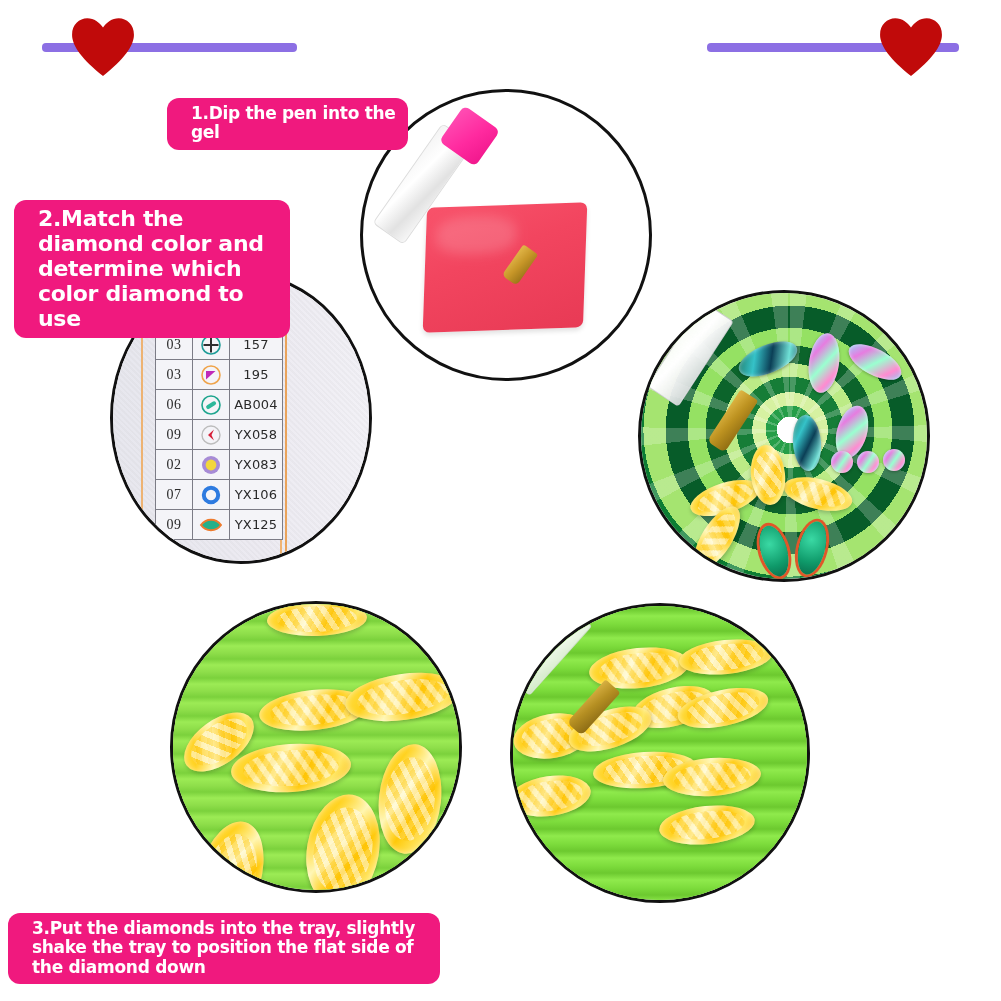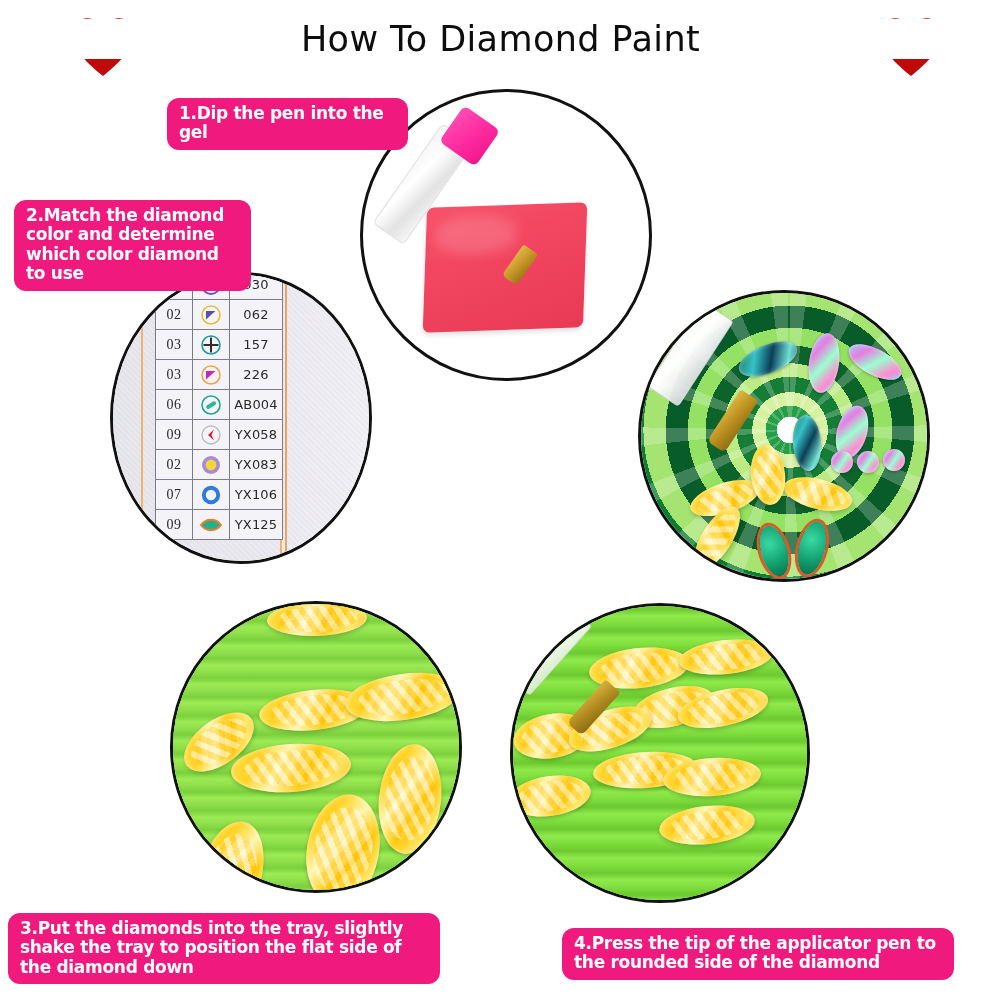--- a/index.html
+++ b/index.html
@@ -34,26 +34,26 @@
   
   .callout{
     position:absolute;
     background:#F0197E;
     color:#ffffff;
     border-radius:12px;
     font-family:"DejaVu Sans", sans-serif;
     font-weight:700;
     letter-spacing:-0.3px;
     line-height:1.14;
-    padding:6px 12px 7px 12px;
+    padding:6px 12px 7px 24px;
     box-sizing:border-box;
     z-index:6;
   }
   #label-1{left:167px;top:98px;width:241px;font-size:17px;}
-  #label-2{left:14px;top:200px;width:237px;font-size:17px;}
+  #label-2{left:14px;top:200px;width:276px;font-size:22px;}
   #label-5{left:713px;top:214px;width:272px;font-size:17px;}
   #label-3{left:8px;top:913px;width:432px;font-size:17px;}
   #label-4{left:562px;top:928px;width:392px;font-size:17px;}
 
   
   .circle{
     position:absolute;border-radius:50%;
     border:3px solid #111;
     overflow:hidden;
     box-sizing:border-box;
@@ -221,23 +221,20 @@
       <svg viewBox="0 0 32 30">
           <path d="M16 29 C6 21 1 14.5 1 9 C1 4 4.5 1 8.4 1 C11.6 1 14.4 3 16 5.6 C17.6 3 20.4 1 23.6 1 C27.5 1 31 4 31 9 C31 14.5 26 21 16 29 Z" fill="#C00A0A"></path>
         </svg>
     </div>
     <div class="heart right">
       <svg viewBox="0 0 32 30">
           <path d="M16 29 C6 21 1 14.5 1 9 C1 4 4.5 1 8.4 1 C11.6 1 14.4 3 16 5.6 C17.6 3 20.4 1 23.6 1 C27.5 1 31 4 31 9 C31 14.5 26 21 16 29 Z" fill="#C00A0A"></path>
         </svg>
     </div>
 
-    <div class="title">
-      <span>How To Diamond Paint</span>
-    </div>
   </div>
 
   <div class="callout" id="label-1">1.Dip the pen into the gel</div>
 
   <div class="circle" id="circle-1">
     <div class="inner">
       <div class="gelpad"></div>
       <div class="pen1">
         <div class="pen-barrel"></div>
         <div class="pen-cap"></div>
@@ -300,21 +297,21 @@
         <tr>
           <td class="num">03</td>
           <td class="sym">
             <span class="symwrap">
               <svg width="22" height="22" viewBox="0 0 22 22">
                     <circle cx="11" cy="11" r="9" fill="none" stroke="#EFA44B" stroke-width="1.6"></circle>
                     <path d="M6 7 L15.5 7 L6 15.5 Z" fill="#C02AB8"></path>
                   </svg>
             </span>
           </td>
-          <td class="code">226</td>
+          <td class="code">195</td>
         </tr>
 
         <tr>
           <td class="num">06</td>
           <td class="sym">
             <span class="symwrap">
               <svg width="22" height="22" viewBox="0 0 22 22">
                     <circle cx="11" cy="11" r="9" fill="none" stroke="#1FA58E" stroke-width="1.6"></circle>
                     <rect x="5.5" y="9.2" width="11" height="4" rx="2" fill="#2BB89A" transform="rotate(-32 11 11)"></rect>
                   </svg>
@@ -437,15 +434,14 @@
       <span class="gem" style="left:-4px;top:170px;width:82px;height:40px;transform:rotate(-8deg);"></span>
       <span class="gem" style="left:146px;top:200px;width:96px;height:38px;transform:rotate(-6deg);"></span>
 
       <div class="pen4">
         <div class="pen4-barrel"></div>
         <div class="pen4-tip"></div>
       </div>
     </div>
   </div>
 
-  <div class="callout" id="label-4">4.Press the tip of the applicator pen to the rounded side of the diamond</div>
 
 </div>
 
 </body></html>

